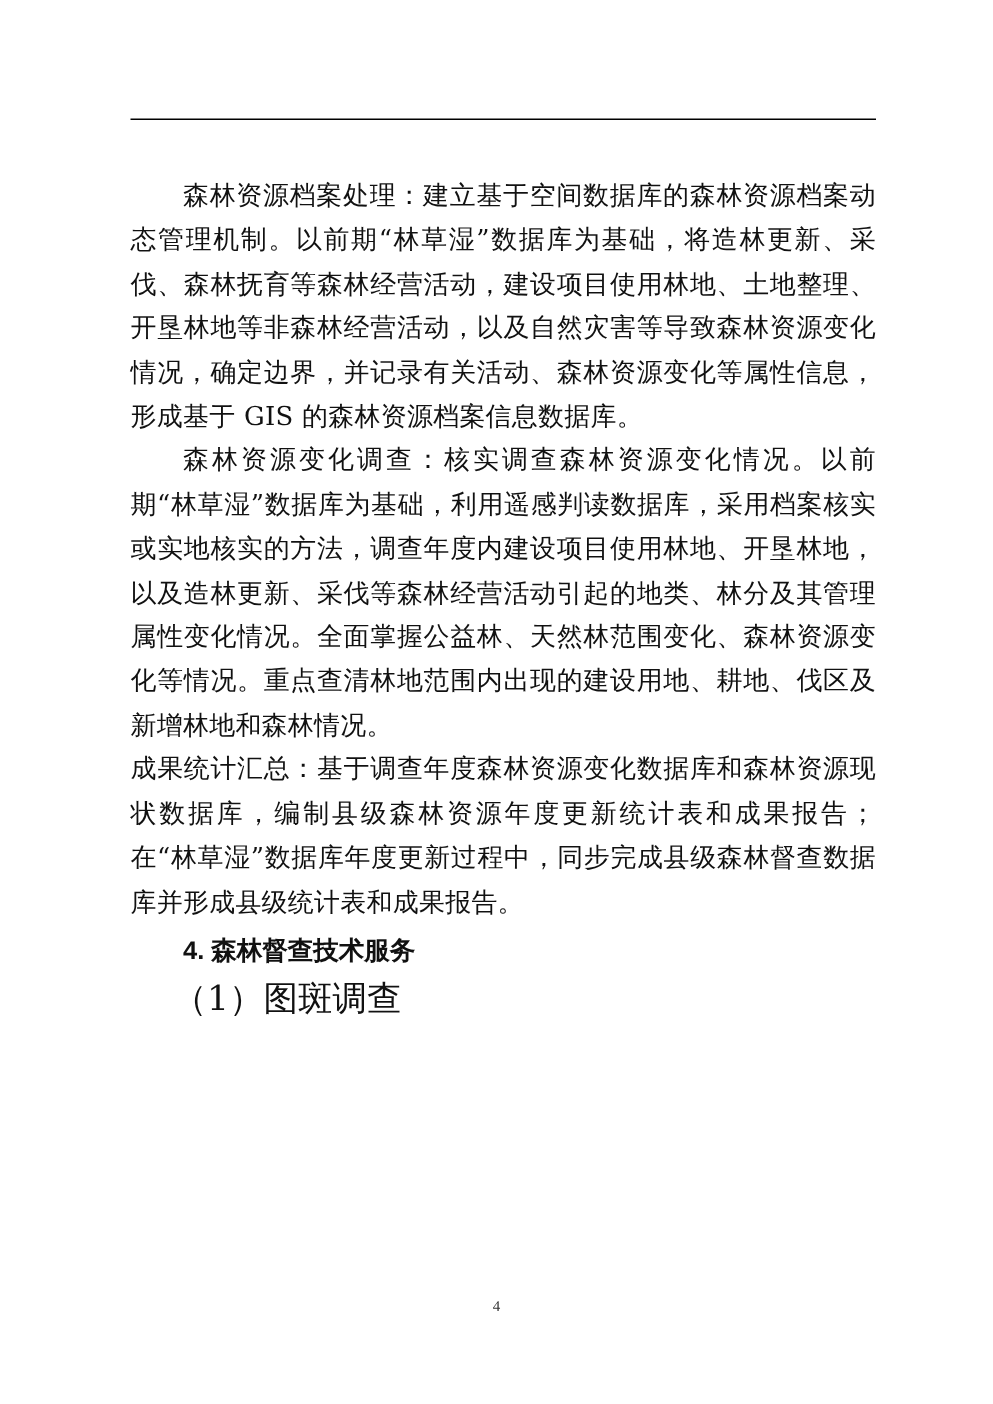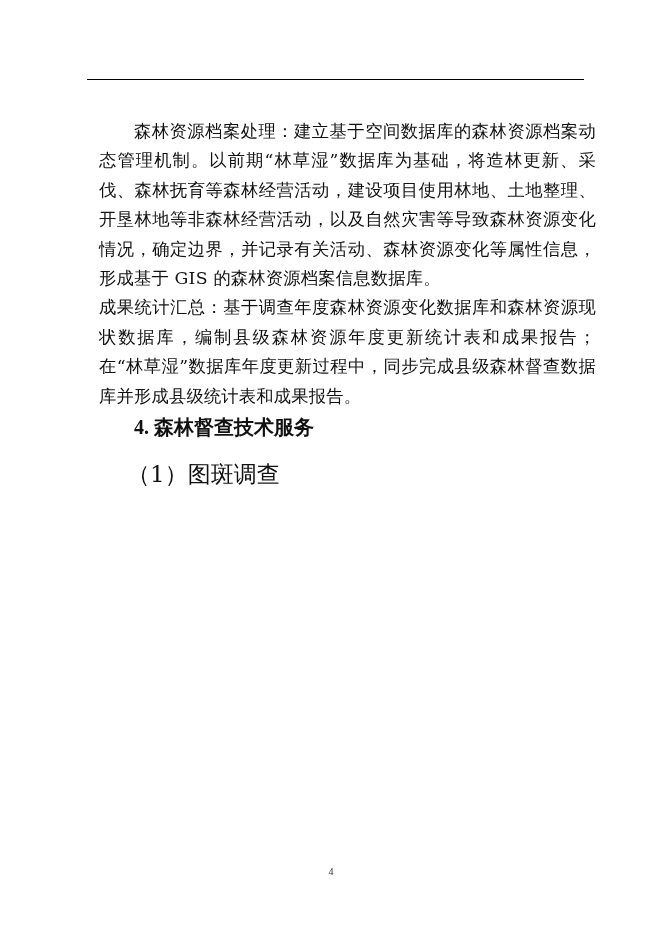--- a/index.html
+++ b/index.html
@@ -1,32 +1,33 @@
 <!DOCTYPE html>
 <html><head>
 <meta charset="utf-8">
 <style>
   html, body { margin: 0; padding: 0; background: #ffffff; }
   body { width: 662px; height: 936px; position: relative; overflow: hidden;
          font-family: "DejaVu Serif", "Liberation Serif", serif; color: #111; }
   .header-rule { position: absolute; left: 87px; top: 79px; width: 497px; height: 0; border-top: 1.3px solid #000; }
-  .content { position: absolute; left: 99px; top: 117px; width: 497px; }
+  .content { position: absolute; left: 87px; top: 117px; width: 497px; }
   .para { font-size: 17.3px; line-height: 29.4px; margin: 0; text-align: justify; text-align-last: left; letter-spacing: 0.2px; }
   .indent { text-indent: 35px; }
-  .heading { font-size: 20px; line-height: 29.4px; font-weight: bold; margin: 2px 0 18px 0; padding-left: 35px;
-             font-family: Liberation Serif, serif; }
+  .heading { font-size: 17px; line-height: 29.4px; font-weight: bold; margin: 2px 0 4px 0; padding-left: 35px;
+             font-family: Liberation Sans, sans-serif; }
   .sub { font-size: 23px; line-height: 29.4px; margin: 2px 0 0 0; padding-left: 28px; }
   .page-number { position: absolute; left: 0; width: 662px; top: 866px; text-align: center; font-size: 10px; color: #333;
                  font-family: "Liberation Serif", serif; }
 </style>
 </head>
 <body>
 
 <div class="header-rule"></div>
 
 <div class="content">
   <p class="para indent">森林资源档案处理：建立基于空间数据库的森林资源档案动态管理机制。以前期“林草湿”数据库为基础，将造林更新、采伐、森林抚育等森林经营活动，建设项目使用林地、土地整理、开垦林地等非森林经营活动，以及自然灾害等导致森林资源变化情况，确定边界，并记录有关活动、森林资源变化等属性信息，形成基于 GIS 的森林资源档案信息数据库。</p>
+  <p class="para indent">森林资源变化调查：核实调查森林资源变化情况。以前期“林草湿”数据库为基础，利用遥感判读数据库，采用档案核实或实地核实的方法，调查年度内建设项目使用林地、开垦林地，以及造林更新、采伐等森林经营活动引起的地类、林分及其管理属性变化情况。全面掌握公益林、天然林范围变化、森林资源变化等情况。重点查清林地范围内出现的建设用地、耕地、伐区及新增林地和森林情况。</p>
   <p class="para">成果统计汇总：基于调查年度森林资源变化数据库和森林资源现状数据库，编制县级森林资源年度更新统计表和成果报告；在“林草湿”数据库年度更新过程中，同步完成县级森林督查数据库并形成县级统计表和成果报告。</p>
   <div class="heading">4. 森林督查技术服务</div>
   <div class="sub">（1）图斑调查</div>
 </div>
 
 <div class="page-number">4</div>
 
 </body></html>

